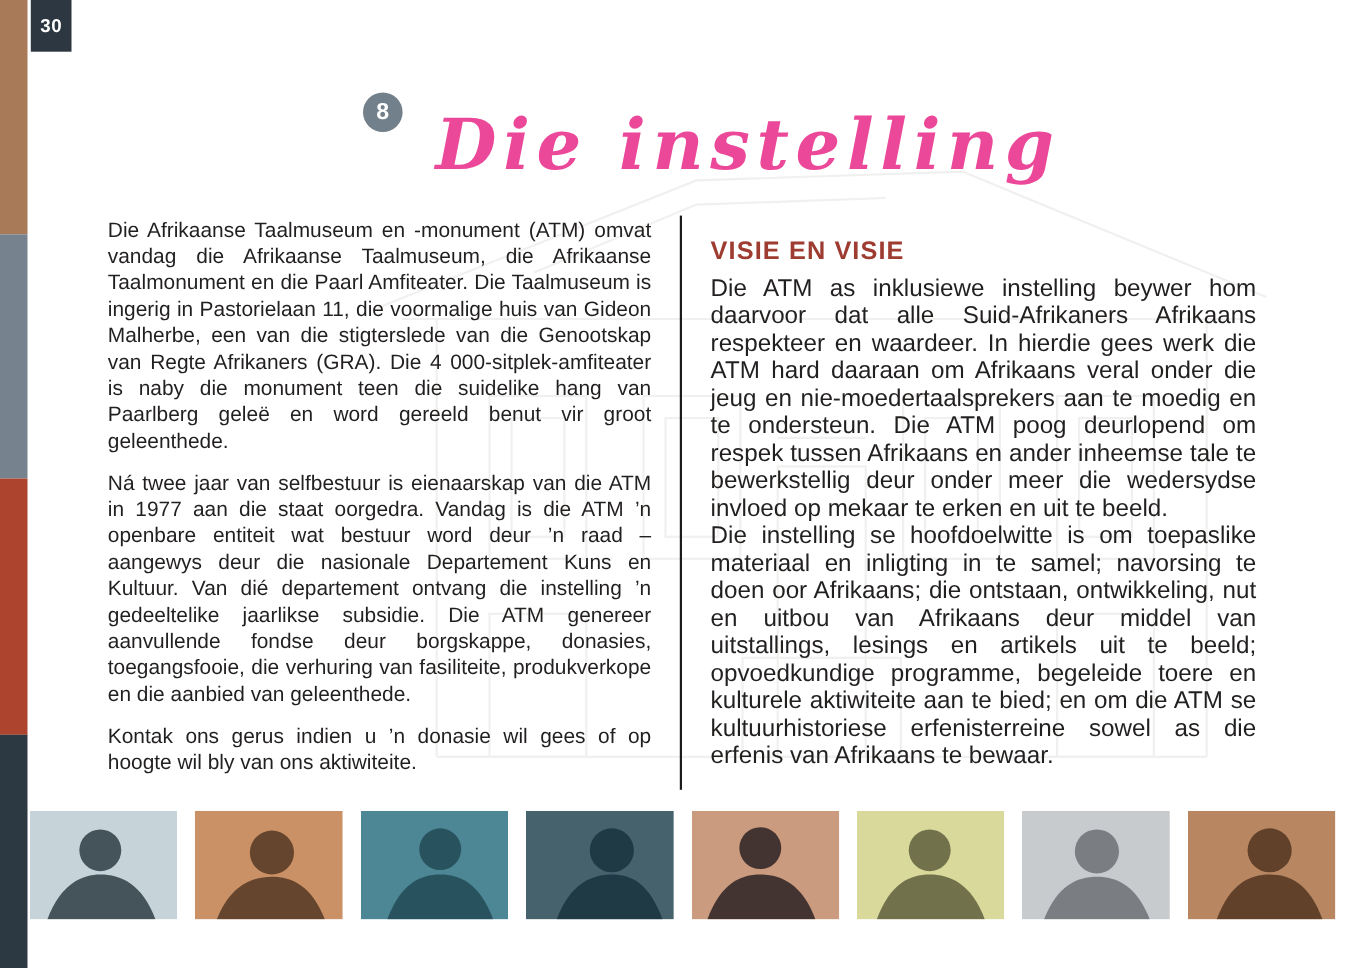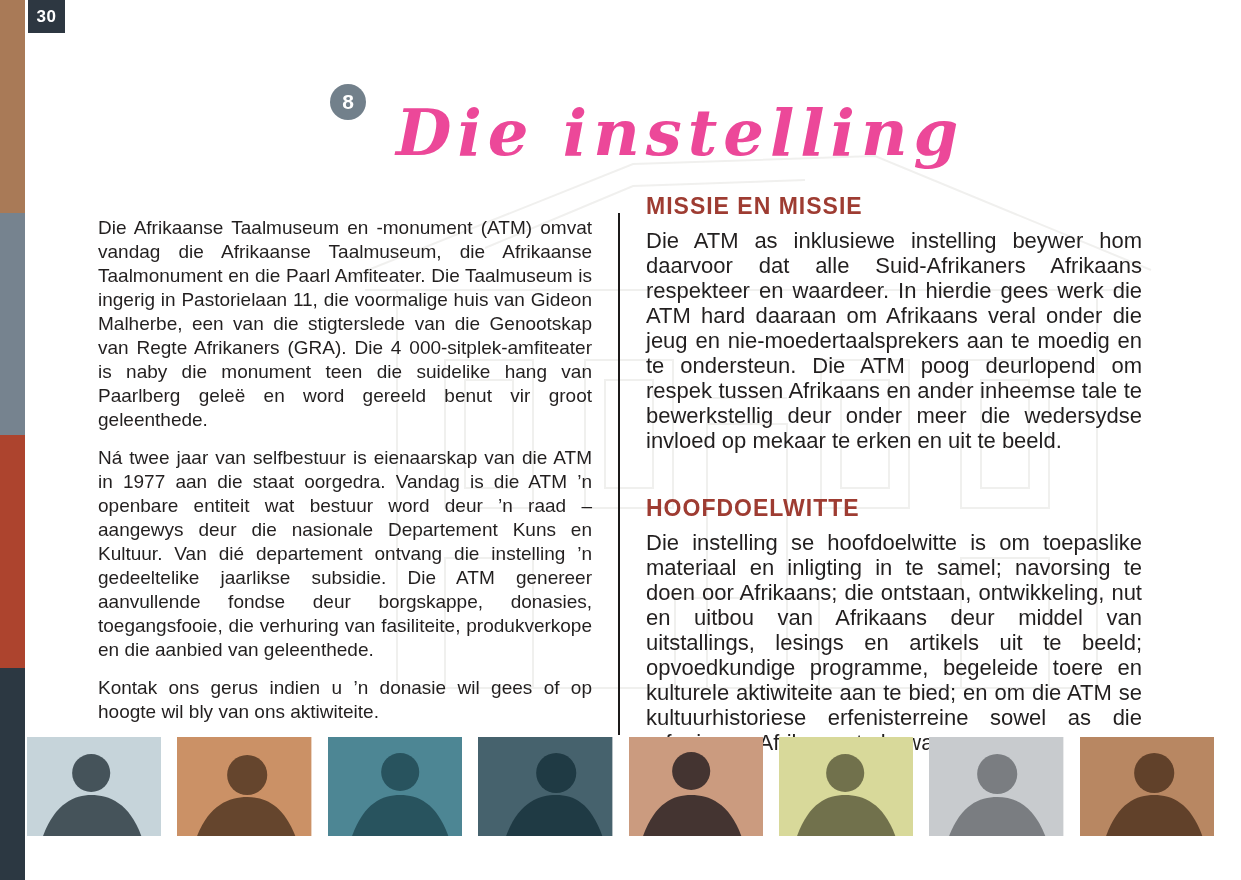--- a/index.html
+++ b/index.html
@@ -11,21 +11,21 @@
   }
   
   .side-strip{position:absolute;left:0;top:0;width:25px;height:880px;z-index:2;}
   .side-strip .band{width:25px;}
   .side-strip .band:nth-child(1){height:213px;}
   .side-strip .band:nth-child(2){height:222px;}
   .side-strip .band:nth-child(3){height:233px;}
   .side-strip .band:nth-child(4){height:212px;}
   
   .page-num{
-    position:absolute;left:28px;top:0;width:37px;height:33px;z-index:3;
+    position:absolute;left:28px;top:0;width:37px;height:47px;z-index:3;
     display:flex;align-items:center;justify-content:center;
     color:#fff;font-size:17px;font-weight:bold;letter-spacing:.5px;
   }
   
   .watermark{position:absolute;left:335px;top:128px;width:825px;height:602px;z-index:0;opacity:.75;}
   
   .chapter{position:absolute;left:0;top:0;width:100%;z-index:1;}
   .chapter-badge{
     position:absolute;left:330px;top:84px;width:36px;height:36px;border-radius:50%;
     display:flex;align-items:center;justify-content:center;
@@ -109,25 +109,24 @@
   <section class="col-left">
     <p>Die Afrikaanse Taalmuseum en -monument (ATM) omvat vandag die Afrikaanse Taalmuseum, die Afrikaanse Taalmonument en die Paarl Amfiteater. Die Taalmuseum is ingerig in Pastorielaan 11, die voormalige huis van Gideon Malherbe, een van die stigterslede van die Genootskap van Regte Afrikaners (GRA). Die 4 000-sitplek-amfiteater is naby die monument teen die suidelike hang van Paarlberg geleë en word gereeld benut vir groot geleenthede.</p>
     <p>Ná twee jaar van selfbestuur is eienaarskap van die ATM in 1977 aan die staat oorgedra. Vandag is die ATM ’n openbare entiteit wat bestuur word deur ’n raad – aangewys deur die nasionale Departement Kuns en Kultuur. Van dié departement ontvang die instelling ’n gedeeltelike jaarlikse subsidie. Die ATM genereer aanvullende fondse deur borgskappe, donasies, toegangsfooie, die verhuring van fasiliteite, produkverkope en die aanbied van geleenthede.</p>
     <p>Kontak ons gerus indien u ’n donasie wil gees of op hoogte wil bly van ons aktiwiteite.</p>
   </section>
 
   <div class="col-divider"></div>
 
   <section class="col-right">
     <div class="sec1">
-      <h2 style="color: rgb(158, 60, 50);">MISSIE EN MISSIE</h2>
+      <h2 style="color: rgb(158, 60, 50);">VISIE EN VISIE</h2>
       <p>Die ATM as inklusiewe instelling beywer hom daarvoor dat alle Suid-Afrikaners Afrikaans respekteer en waardeer. In hierdie gees werk die ATM hard daaraan om Afrikaans veral onder die jeug en nie-moedertaalsprekers aan te moedig en te ondersteun. Die ATM poog deurlopend om respek tussen Afrikaans en ander inheemse tale te bewerkstellig deur onder meer die wedersydse invloed op mekaar te erken en uit te beeld.</p>
     </div>
     <div class="sec2">
-      <h2 style="color: rgb(158, 60, 50);">HOOFDOELWITTE</h2>
       <p>Die instelling se hoofdoelwitte is om toepaslike materiaal en inligting in te samel; navorsing te doen oor Afrikaans; die ontstaan, ontwikkeling, nut en uitbou van Afrikaans deur middel van uitstallings, lesings en artikels uit te beeld; opvoedkundige programme, begeleide toere en kulturele aktiwiteite aan te bied; en om die ATM se kultuurhistoriese erfenisterreine sowel as die erfenis van Afrikaans te bewaar.</p>
     </div>
   </section>
 </main>
 
 <div class="photo-strip">
   <figure class="photo" style="--tint: #c3d2d8; --figure: #3c4a52;">
     <svg viewBox="0 0 134 99" preserveAspectRatio="none">
         <rect width="134" height="99" fill="var(--tint)"></rect>
         <circle cx="64" cy="36" r="19" fill="var(--figure)"></circle>

